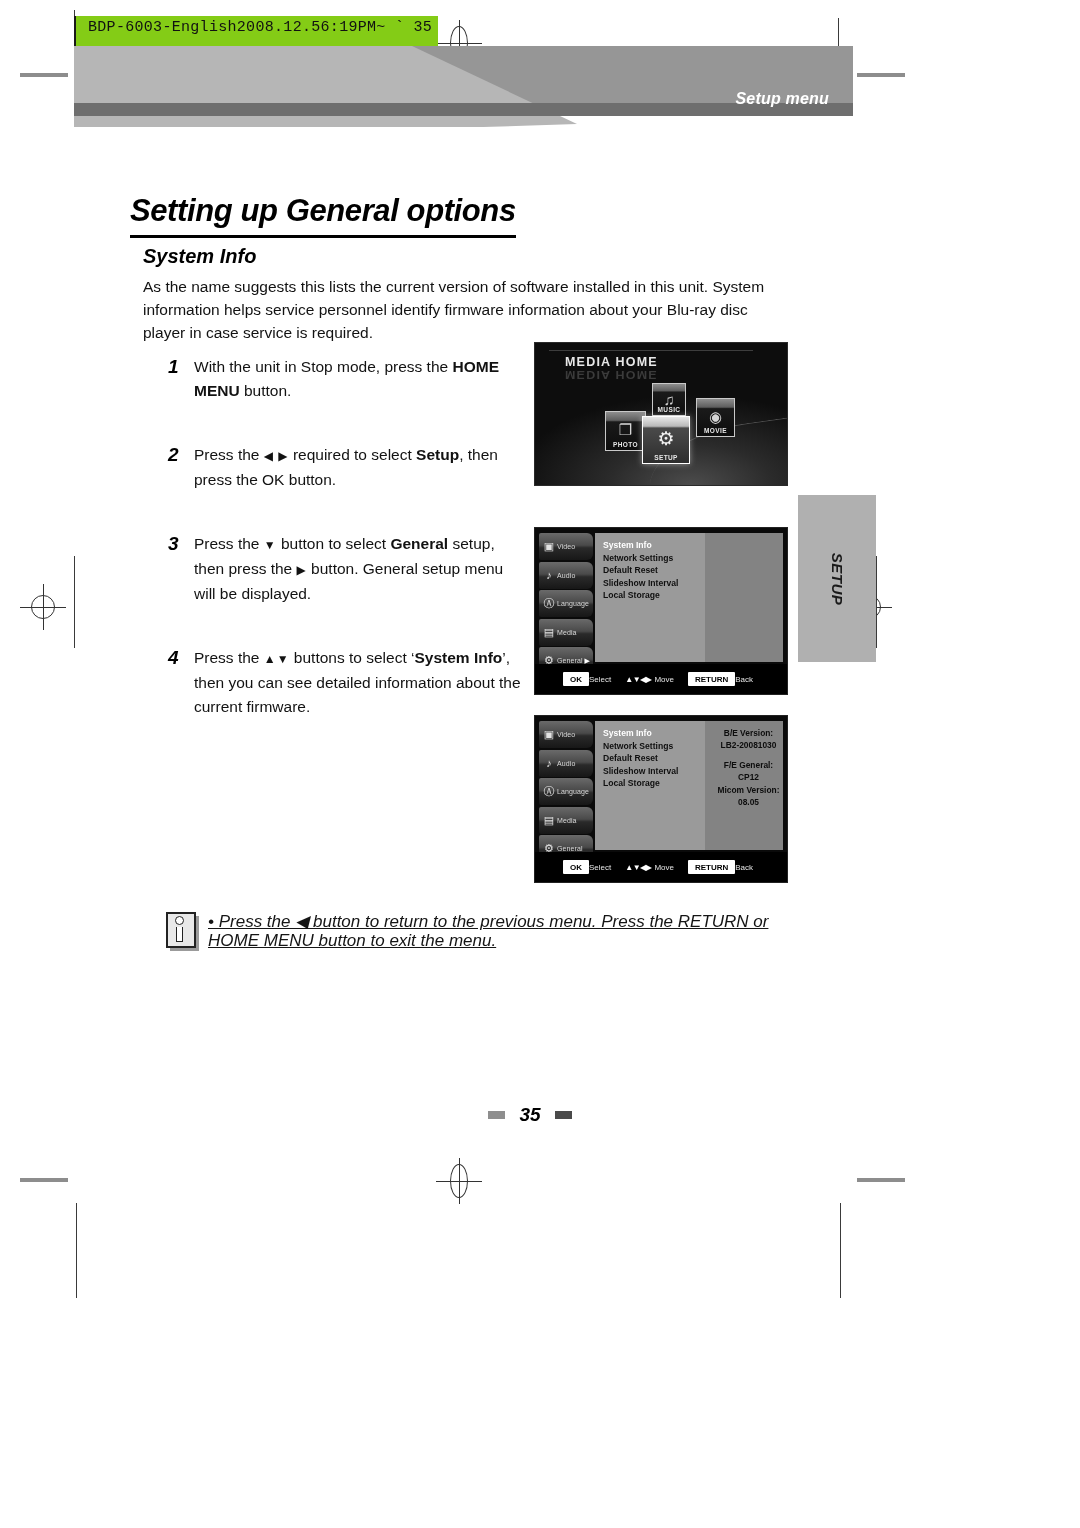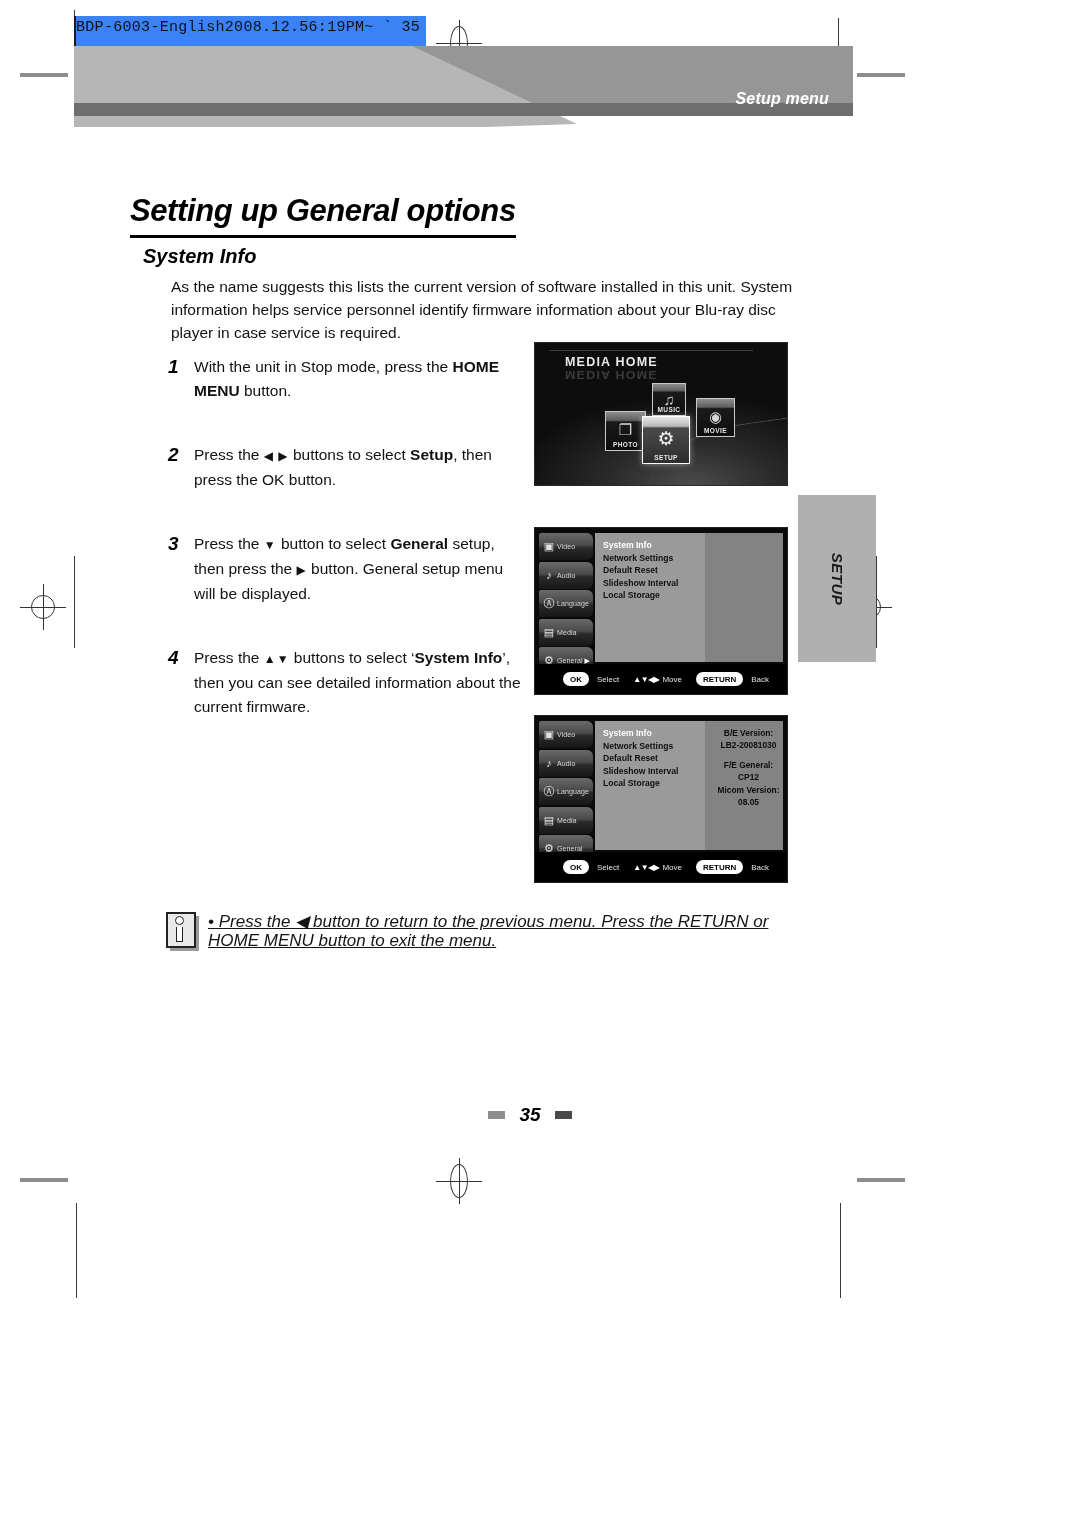--- a/index.html
+++ b/index.html
@@ -21,22 +21,22 @@
     position:absolute; left:11px; top:11px; width:24px; height:24px;
     border:1px solid #333; border-radius:50%;
   }
   .regmark .vl { position:absolute; left:23px; top:0; width:1px; height:46px; background:#333; }
   .regmark .hl { position:absolute; top:23px; left:0; height:1px; width:46px; background:#333; }
   .regmark.tall .circ { left:14px; top:6px; width:18px; height:34px; }
 
   
   .scan-label {
     position:absolute; left:74px; top:16px;
-    height:30px; padding:3px 6px 0 0;
-    background:#3b82f6; border-left:2px solid #1a1a1a;
+    height:30px; padding:3px 6px 0 12px;
+    background:#84cc16; border-left:2px solid #1a1a1a;
     font-family:"Liberation Mono", monospace;
     font-size:15px; letter-spacing:0.3px; color:#111;
     white-space:nowrap; z-index:6;
   }
 
   
   .banner { position:absolute; left:74px; top:46px; width:779px; height:70px; }
   .banner .right { position:absolute; inset:0; background:#969696; }
   .banner .left  {
     position:absolute; left:0; top:0; width:500px; height:81px;
@@ -64,21 +64,21 @@
     border-bottom:3px solid #000;
   }
   .section-title {
     position:absolute; left:143px; top:228px;
     font-size:20px; font-weight:bold; font-style:italic; color:#000;
   }
 
   
   .intro {
     position:absolute; left:143px; top:259px; width:635px;
-    font-size:15.5px; line-height:23px; color:#121212;margin-left:28px;
+    font-size:15.5px; line-height:23px; color:#121212;
   }
 
   
   .steps { position:absolute; left:168px; top:355px; width:360px; }
   .step { display:flex; margin-bottom:40px; }
   .step .num {
     width:26px; flex:0 0 26px;
     font-size:19px; font-weight:bold; font-style:italic; color:#000;
     line-height:24px;
   }
@@ -177,21 +177,21 @@
   .osd .mi.active { color:#ffffff; }
   .osd .vrow { font-size:8.4px; color:#0d0d0d; font-weight:bold; line-height:12.4px; }
   .osd .vgap { height:7px; }
 
   .osd .botbar {
     position:absolute; left:0; right:0; bottom:0; height:30px;
     background:#000; display:flex; align-items:center; padding-left:28px;
   }
   .osd .key {
     background:#fff; color:#000; font-size:8px; font-weight:bold;
-    padding:2.5px 7px; border-radius:7px; margin-right:8px;
+    padding:2.5px 7px; border-radius:1px; margin-right:0;
   }
   .osd .ktxt { color:#e4e4e4; font-size:8px; font-weight:normal; margin-right:14px; }
   .osd .kpad { color:#fff; font-size:8px; letter-spacing:-0.5px; margin-right:3px; }
 
   
   .note { position:absolute; left:166px; top:912px; width:620px; display:flex; }
   .note-ico {
     flex:0 0 30px; width:30px; height:36px; position:relative; margin-right:12px;
   }
   .note-ico .box { position:absolute; inset:0; border:2px solid #222; background:#e9e9e9; }
@@ -261,21 +261,21 @@
 
 <p class="intro">As the name suggests this lists the current version of software installed in this unit. System information helps service personnel identify firmware information about your Blu-ray disc player in case service is required.</p>
 
 <div class="steps">
     <div class="step">
       <div class="num">1</div>
       <div class="body"><span>With the unit in Stop mode, press the </span><b>HOME MENU</b><span> button.</span></div>
     </div>
     <div class="step">
       <div class="num">2</div>
-      <div class="body"><span>Press the </span><span class="arw">◀ ▶</span><span> buttons to select </span><b>Setup</b><span>, then press the OK button.</span></div>
+      <div class="body"><span>Press the </span><span class="arw">◀ ▶</span><span> required to select </span><b>Setup</b><span>, then press the OK button.</span></div>
     </div>
     <div class="step">
       <div class="num">3</div>
       <div class="body"><span>Press the </span><span class="arw">▼</span><span> button to select </span><b>General</b><span> setup, then press the </span><span class="arw">▶</span><span> button. General setup menu will be displayed.</span></div>
     </div>
     <div class="step">
       <div class="num">4</div>
       <div class="body"><span>Press the </span><span class="arw">▲▼</span><span> buttons to select ‘</span><b>System Info</b><span>’, then you can see detailed information about the current firmware.</span></div>
     </div>
   </div>

